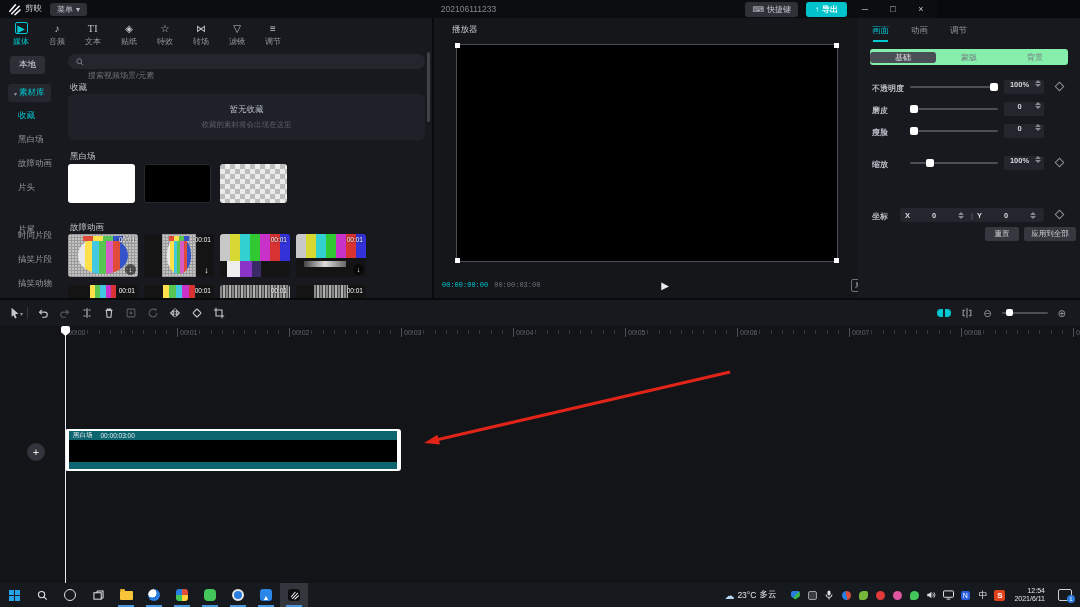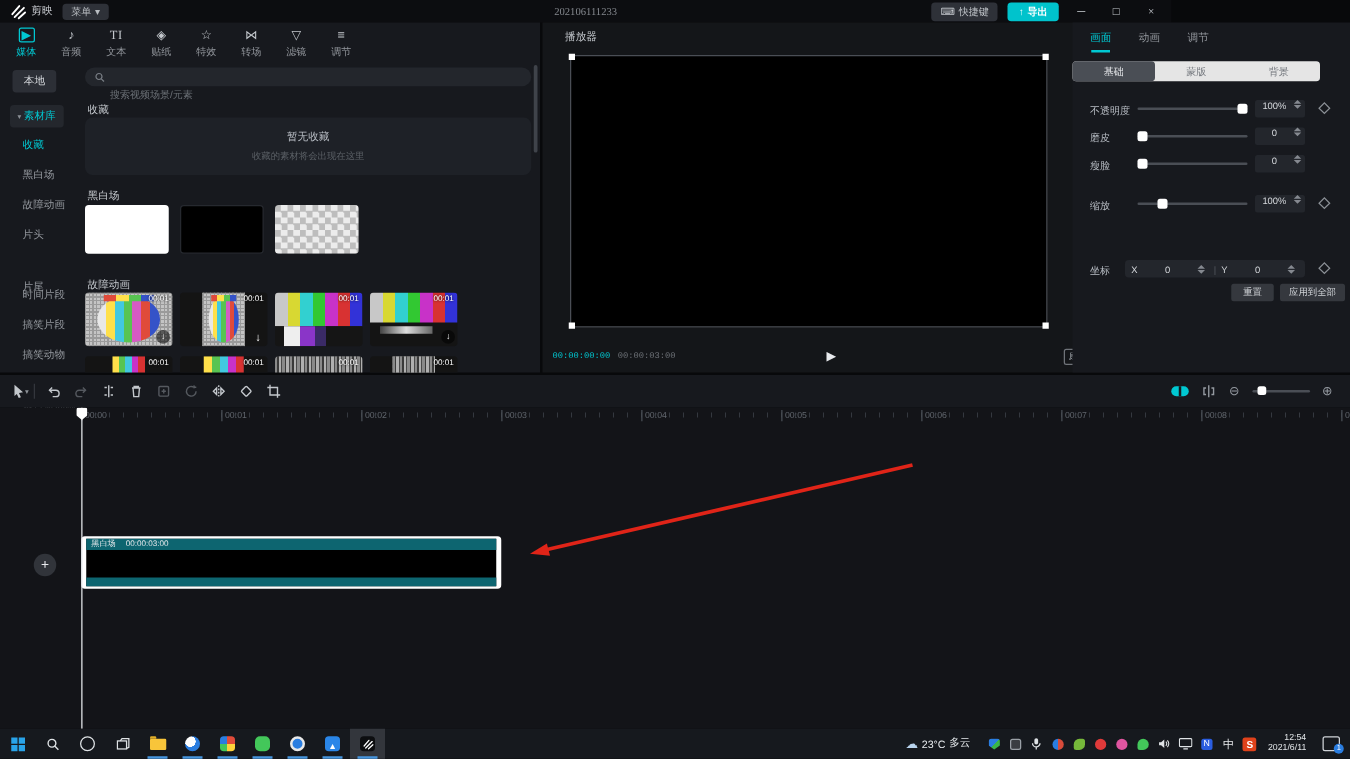--- a/index.html
+++ b/index.html
@@ -1,20 +1,20 @@
 <!DOCTYPE html>
 <html><head>
 <meta charset="utf-8">
 <style>
   * { margin:0; padding:0; box-sizing:border-box; }
   html,body { width:1080px; height:607px; overflow:hidden; background:#08090b;
     font-family:"Liberation Sans","DejaVu Sans",sans-serif; color:#c9ccd1; }
   
   #titlebar { position:absolute; left:0; top:0; width:937px; height:18px; background:#0c0d10;
-    display:flex; align-items:center; font-size:8.5px;font-family:Liberation Serif, serif; }
+    display:flex; align-items:center; font-size:8.5px; }
   .logo-wrap { display:flex; align-items:center; gap:4px; padding:0 8px; }
   .menu-btn { background:#2e3138; border-radius:3px; padding:1px 7px; font-size:8px; color:#b9bdc2;
     display:flex; gap:3px; align-items:center; }
   #project-name { position:absolute; left:0; right:0; text-align:center; color:#84888e; font-size:8.5px; }
   .tb-right { margin-left:auto; display:flex; align-items:center; gap:8px; padding-right:6px; position:relative; }
   .shortcut-btn { background:#2e3138; border-radius:3px; padding:2px 7px; font-size:8px; color:#c3c7cc;
     display:flex; gap:3px; align-items:center; }
   .export-btn { background:#00c3cc; border-radius:3px; padding:2px 9px; font-size:8px; color:#fff;
     display:flex; gap:3px; align-items:center; font-weight:bold; }
   .winctl { width:20px; text-align:center; font-size:9px; color:#c3c7cc; }
@@ -89,25 +89,25 @@
   #player-bar { position:absolute; left:0; right:0; top:258px; height:18px; display:flex; align-items:center; padding:0 8px; }
   .tc { font-family:"Liberation Mono","DejaVu Sans Mono",monospace; font-size:7px; }
   .tc.cur { color:#00c8d2; } .tc.tot { color:#6f7379; margin-left:6px; }
   #play-btn { position:absolute; left:50%; transform:translateX(-50%); color:#e8eaed; font-size:10px; }
   .player-right { margin-left:auto; display:flex; align-items:center; gap:7px; }
   .ratio-btn { border:1px solid #6f7379; border-radius:2px; font-size:6.5px; color:#b9bec5; padding:1px 3px; }
   
   #props-tabs { position:absolute; left:14px; top:7px; display:flex; gap:22px; font-size:8.5px; color:#93979d; }
   .ptab.active { color:#00c8d2; position:relative; }
   .ptab.active::after { content:""; position:absolute; left:1px; right:1px; bottom:-5px; height:2px; background:#00c8d2; }
-  #sub-tabs { position:absolute; left:0; top:31px; width:198px; height:16px; background:#e5e5e5; border-radius:3px;
-    display:flex; }
+  #sub-tabs { position:absolute; left:12px; top:31px; width:198px; height:16px; background:#86efac; border-radius:3px;
+    display:flex;align-items:center; }
   .stab { flex:1; display:flex; align-items:center; justify-content:center; font-size:8px; color:#73777d; border-radius:3px; }
   .stab.active { background:#4a4e55; color:#e8eaed; }
-  .prow { position:absolute; left:0; width:176px; height:14px; }
+  .prow { position:absolute; left:0; width:176px; height:14px;font-weight:bold; }
   .prow .plabel { position:absolute; left:14px; top:3px; font-size:8px; color:#b9bec5; white-space:nowrap; }
   .track { position:absolute; left:52px; top:6px; width:88px; height:2px; background:#4a4e55; border-radius:1px; }
   .hnd { position:absolute; top:-3px; width:8px; height:8px; background:#fff; border-radius:2px; }
   .p100 .hnd { left:80px; } .p0 .hnd { left:0; } .p20 .hnd { left:16px; }
   .vbox { position:absolute; left:146px; top:0; width:40px; height:14px; background:#23262c; border-radius:2px;
     display:flex; align-items:flex-start; }
   .vtxt { flex:1; text-align:center; font-size:7.5px; color:#d6d9dd; }
   .stepper { display:flex; flex-direction:column; gap:1px; padding-right:3px; }
   .tu { width:0; height:0; border-left:3px solid transparent; border-right:3px solid transparent; border-bottom:3px solid #858990; }
   .td { width:0; height:0; border-left:3px solid transparent; border-right:3px solid transparent; border-top:3px solid #858990; }

